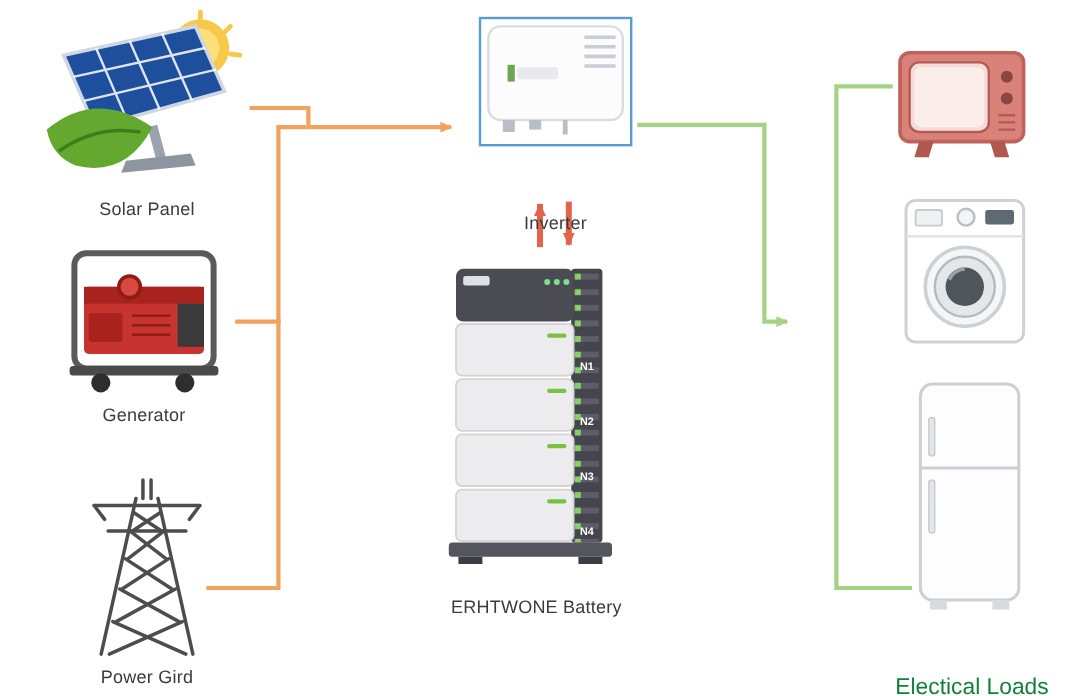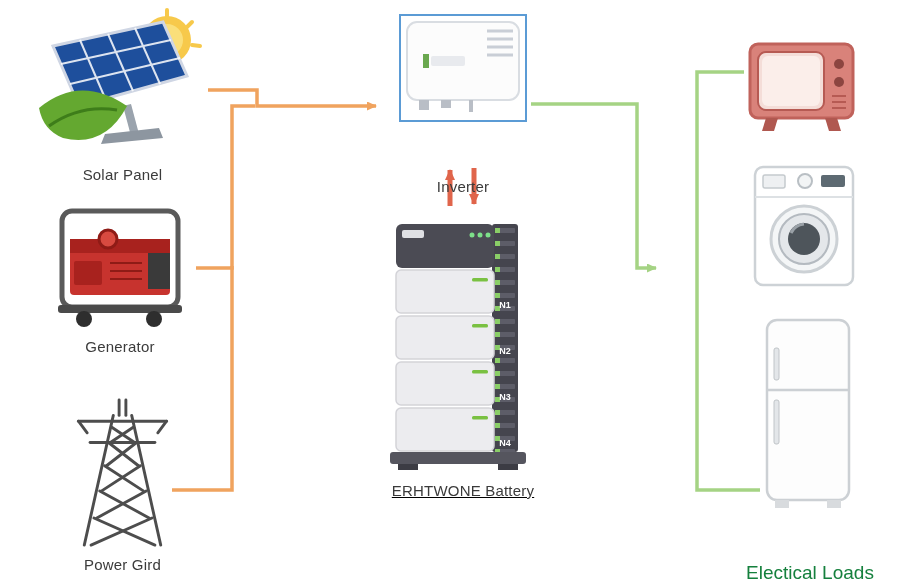--- a/index.html
+++ b/index.html
@@ -146,21 +146,21 @@
         <rect x="30" y="38" width="34" height="10" rx="2" fill="#e8eaee"></rect>
         <rect x="22" y="36" width="6" height="14" fill="#6aa84f"></rect>
         <rect x="18" y="82" width="10" height="10" fill="#b9bec6"></rect>
         <rect x="40" y="82" width="10" height="8" fill="#b9bec6"></rect>
         <line x1="70" y1="82" x2="70" y2="94" stroke="#b9bec6" stroke-width="4"></line>
       </svg>
     </div>
     <figcaption class="label">Inverter</figcaption>
   </figure>
 
-  <figure class="node" style="left:388px; top:218px; width:150px;text-decoration:underline;">
+  <figure class="node" style="left:372px; top:218px; width:150px;">
     <svg viewBox="0 0 150 252" width="150" height="252">
       <defs>
         <pattern id="railp" x="104" y="6" width="26" height="13" patternUnits="userSpaceOnUse">
           <rect x="3" y="4" width="20" height="5" rx="1" fill="#5d5d68"></rect>
           <rect x="3" y="4" width="5" height="5" fill="#8ace67"></rect>
         </pattern>
       </defs>
       <rect x="104" y="6" width="26" height="228" rx="3" fill="#45454e"></rect>
       <rect x="104" y="6" width="26" height="228" rx="3" fill="url(#railp)"></rect>
       <rect x="8" y="6" width="98" height="44" rx="6" fill="#4b4b54"></rect>
@@ -185,21 +185,21 @@
         <rect x="84" y="198" width="16" height="3.5" rx="1.5" fill="#7ac142"></rect>
       </g>
       <text class="mod-label" x="117" y="90" text-anchor="middle">N1</text>
       <text class="mod-label" x="117" y="136" text-anchor="middle">N2</text>
       <text class="mod-label" x="117" y="182" text-anchor="middle">N3</text>
       <text class="mod-label" x="117" y="228" text-anchor="middle">N4</text>
       <rect x="2" y="234" width="136" height="12" rx="3" fill="#55555e"></rect>
       <rect x="10" y="246" width="20" height="6" fill="#3c3c44"></rect>
       <rect x="110" y="246" width="20" height="6" fill="#3c3c44"></rect>
     </svg>
-    <figcaption class="label battery-label" style="margin-top:12px;">ERHTWONE Battery</figcaption>
+    <figcaption class="label battery-label" style="margin-top:28px;">ERHTWONE Battery</figcaption>
   </figure>
 
   <figure class="node" style="left:748px; top:36px; width:107px;">
     <svg viewBox="0 0 107 97" width="107" height="97">
       <rect x="2" y="8" width="103" height="74" rx="8" fill="#d9827a" stroke="#c0625b" stroke-width="3"></rect>
       <rect x="10" y="16" width="66" height="58" rx="8" fill="#f4ddd8" stroke="#b65a53" stroke-width="2"></rect>
       <rect x="14" y="20" width="58" height="50" rx="6" fill="#fbeeea"></rect>
       <circle cx="91" cy="28" r="5" fill="#8c4540"></circle>
       <circle cx="91" cy="46" r="5" fill="#8c4540"></circle>
       <g stroke="#b65a53" stroke-width="2">

